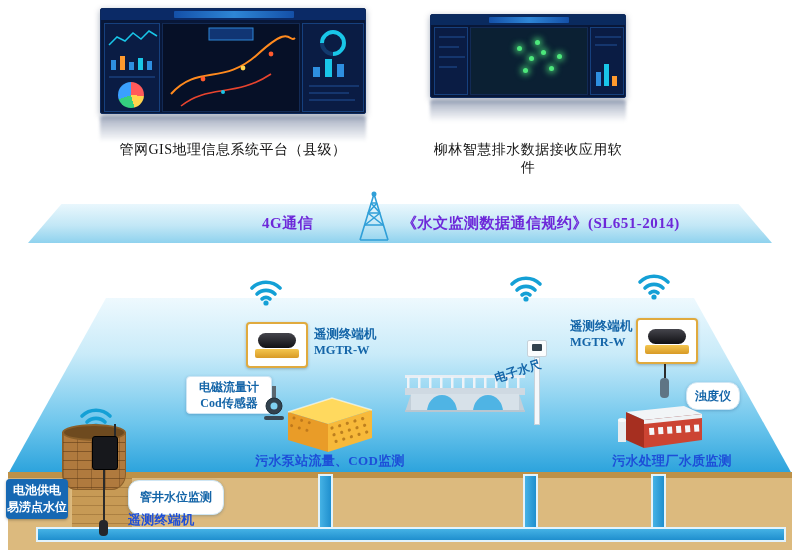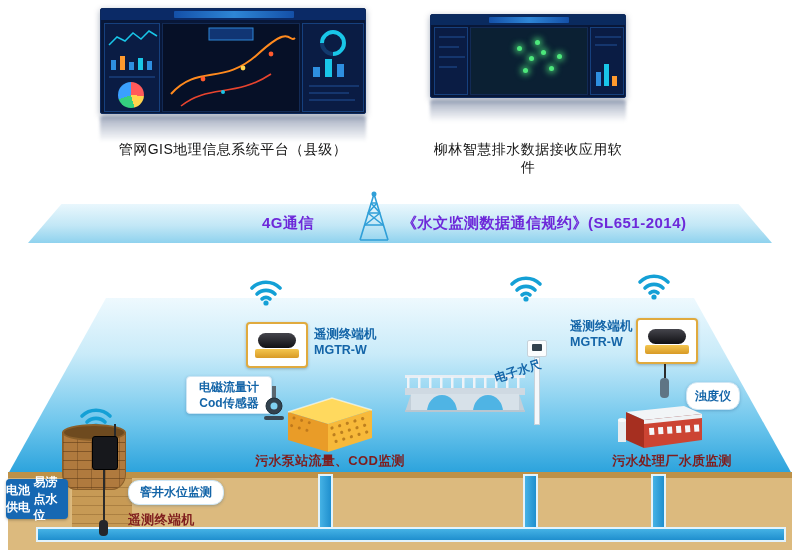--- a/index.html
+++ b/index.html
@@ -1,18 +1,18 @@
 <!DOCTYPE html>
 <html><head>
 <meta charset="utf-8">
 <style>
   *{margin:0;padding:0;box-sizing:border-box}
   html,body{background:#fff}
   .page{position:relative;width:800px;height:553px;background:#ffffff;overflow:hidden;
-        font-family:Liberation Sans, sans-serif}
+        font-family:Liberation Serif, serif}
   .abs{position:absolute}
 
   
   .dash{position:absolute;background:#081738;border:1px solid #0e2a5e;border-radius:2px;overflow:hidden;box-shadow:0 2px 6px rgba(10,30,70,.35)}
   .dash-topbar{position:absolute;left:0;top:0;right:0;height:11px;background:#0b2a66}
   .dash-title{position:absolute;top:2px;height:7px;background:linear-gradient(90deg,#1450a8,#2e86d6,#1450a8);border-radius:1px}
   .panel{position:absolute;background:#0a1c44;border:1px solid #16407e}
   .mapbox{position:absolute;background:#061027;border:1px solid #122a55}
   .reflect{position:absolute;background:linear-gradient(180deg,rgba(16,40,90,.38),rgba(16,40,90,0));filter:blur(1.5px);border-radius:2px}
   .caption{position:absolute;font-size:14px;font-weight:500;color:#141414;text-align:center;letter-spacing:.5px}
@@ -32,21 +32,21 @@
   
   .scene{position:absolute;left:8px;top:298px;width:784px;height:176px;
          background:linear-gradient(180deg,#eef9fe 0%,#c9ebf9 32%,#6cc5ec 72%,#2aa2dc 100%);
          clip-path:polygon(12.5% 0,87.5% 0,100% 100%,0 100%)}
   .ground{position:absolute;left:8px;top:472px;width:784px;height:78px;background:#dcba7e}
   .ground-edge{position:absolute;left:8px;top:472px;width:784px;height:6px;background:#bd9148}
   .pipe-v{position:absolute;width:15px;background:linear-gradient(90deg,#45b2e5,#1f8fce);border:2px solid #e2f3fc}
   .pipe-h{position:absolute;height:15px;background:linear-gradient(180deg,#45b2e5,#1f8fce);border:2px solid #e2f3fc}
 
   .blue-label{position:absolute;color:#1465a8;font-weight:700;font-size:12.5px;line-height:1.3}
-  .scene-caption{position:absolute;color:#7f1d1d;font-weight:700;font-size:13px;text-align:center;letter-spacing:.3px}
+  .scene-caption{position:absolute;color:#1d4ed8;font-weight:700;font-size:13px;text-align:center;letter-spacing:.3px}
   .pill{position:absolute;background:#fff;border:1px solid #cfe6f4;border-radius:11px;
         display:flex;align-items:center;justify-content:center;color:#1465a8;font-weight:700;font-size:12px;
         box-shadow:0 1px 3px rgba(30,80,130,.3)}
   .white-box{position:absolute;background:#fff;border:1px solid #cfe6f4;border-radius:4px;
         display:flex;flex-direction:column;align-items:center;justify-content:center;
         box-shadow:0 1px 3px rgba(30,80,130,.3);color:#1465a8;font-weight:700;font-size:12px;line-height:1.35}
   .rtu-frame{position:absolute;background:#fff;border:2px solid #e0aa3e;border-radius:4px;
         display:flex;flex-direction:column;align-items:center;justify-content:center;gap:1px;
         box-shadow:0 1px 3px rgba(0,0,0,.25)}
   .drum{width:38px;height:15px;background:linear-gradient(180deg,#45454c,#101014);border-radius:8px}
@@ -60,21 +60,21 @@
   .brick{background-color:#b07a3e;
          background-image:repeating-linear-gradient(180deg,rgba(90,55,20,.55) 0 1px,transparent 1px 9px),
                           repeating-linear-gradient(90deg,rgba(90,55,20,.35) 0 1px,transparent 1px 14px)}
   .well-body{position:absolute;border-radius:0 0 14px 14px/0 0 16px 16px;border:1px solid #8a5f2a}
   .shaft{position:absolute;background-color:#c79a55;
          background-image:repeating-linear-gradient(180deg,rgba(120,80,30,.35) 0 1px,transparent 1px 9px)}
   .device-box{position:absolute;background:#17181c;border-radius:3px;border:1px solid #000}
   .cable{position:absolute;width:2px;background:#2a2a2a}
   .probe{position:absolute;background:#25262a;border-radius:4px}
   .battery-box{position:absolute;background:#1668b3;border-radius:4px;color:#fff;font-weight:700;font-size:12px;
-        display:flex;align-items:center;justify-content:center;line-height:1.4;
+        display:flex;flex-direction:column;align-items:center;justify-content:center;line-height:1.4;
         box-shadow:0 1px 3px rgba(0,0,0,.3)}
 </style>
 </head>
 <body>
 
 <div class="page">
 
   <div class="dash" style="left:100px;top:8px;width:266px;height:106px">
     <div class="dash-topbar"></div>
     <div class="dash-title" style="left:73px;width:120px"></div>
@@ -318,16 +318,16 @@
   <div class="well-mouth" style="left:62px;top:424px;width:64px;height:17px"></div>
   <div class="cable" style="left:114px;top:424px;height:14px"></div>
   <div class="device-box" style="left:92px;top:436px;width:26px;height:34px"></div>
   <div class="cable" style="left:103px;top:470px;height:52px"></div>
   <div class="probe" style="left:99px;top:520px;width:9px;height:16px"></div>
 
   <div class="battery-box" style="left:6px;top:479px;width:62px;height:40px">
     <span>电池供电</span>
     <span>易涝点水位</span>
   </div>
-  <div class="pill" style="left:128px;top:480px;width:96px;height:25px">窨井水位监测</div>
+  <div class="pill" style="left:128px;top:480px;width:96px;height:35px">窨井水位监测</div>
   <div class="scene-caption" style="left:128px;top:511px;width:110px;text-align:left">遥测终端机</div>
 
 </div>
 
 </body></html>

